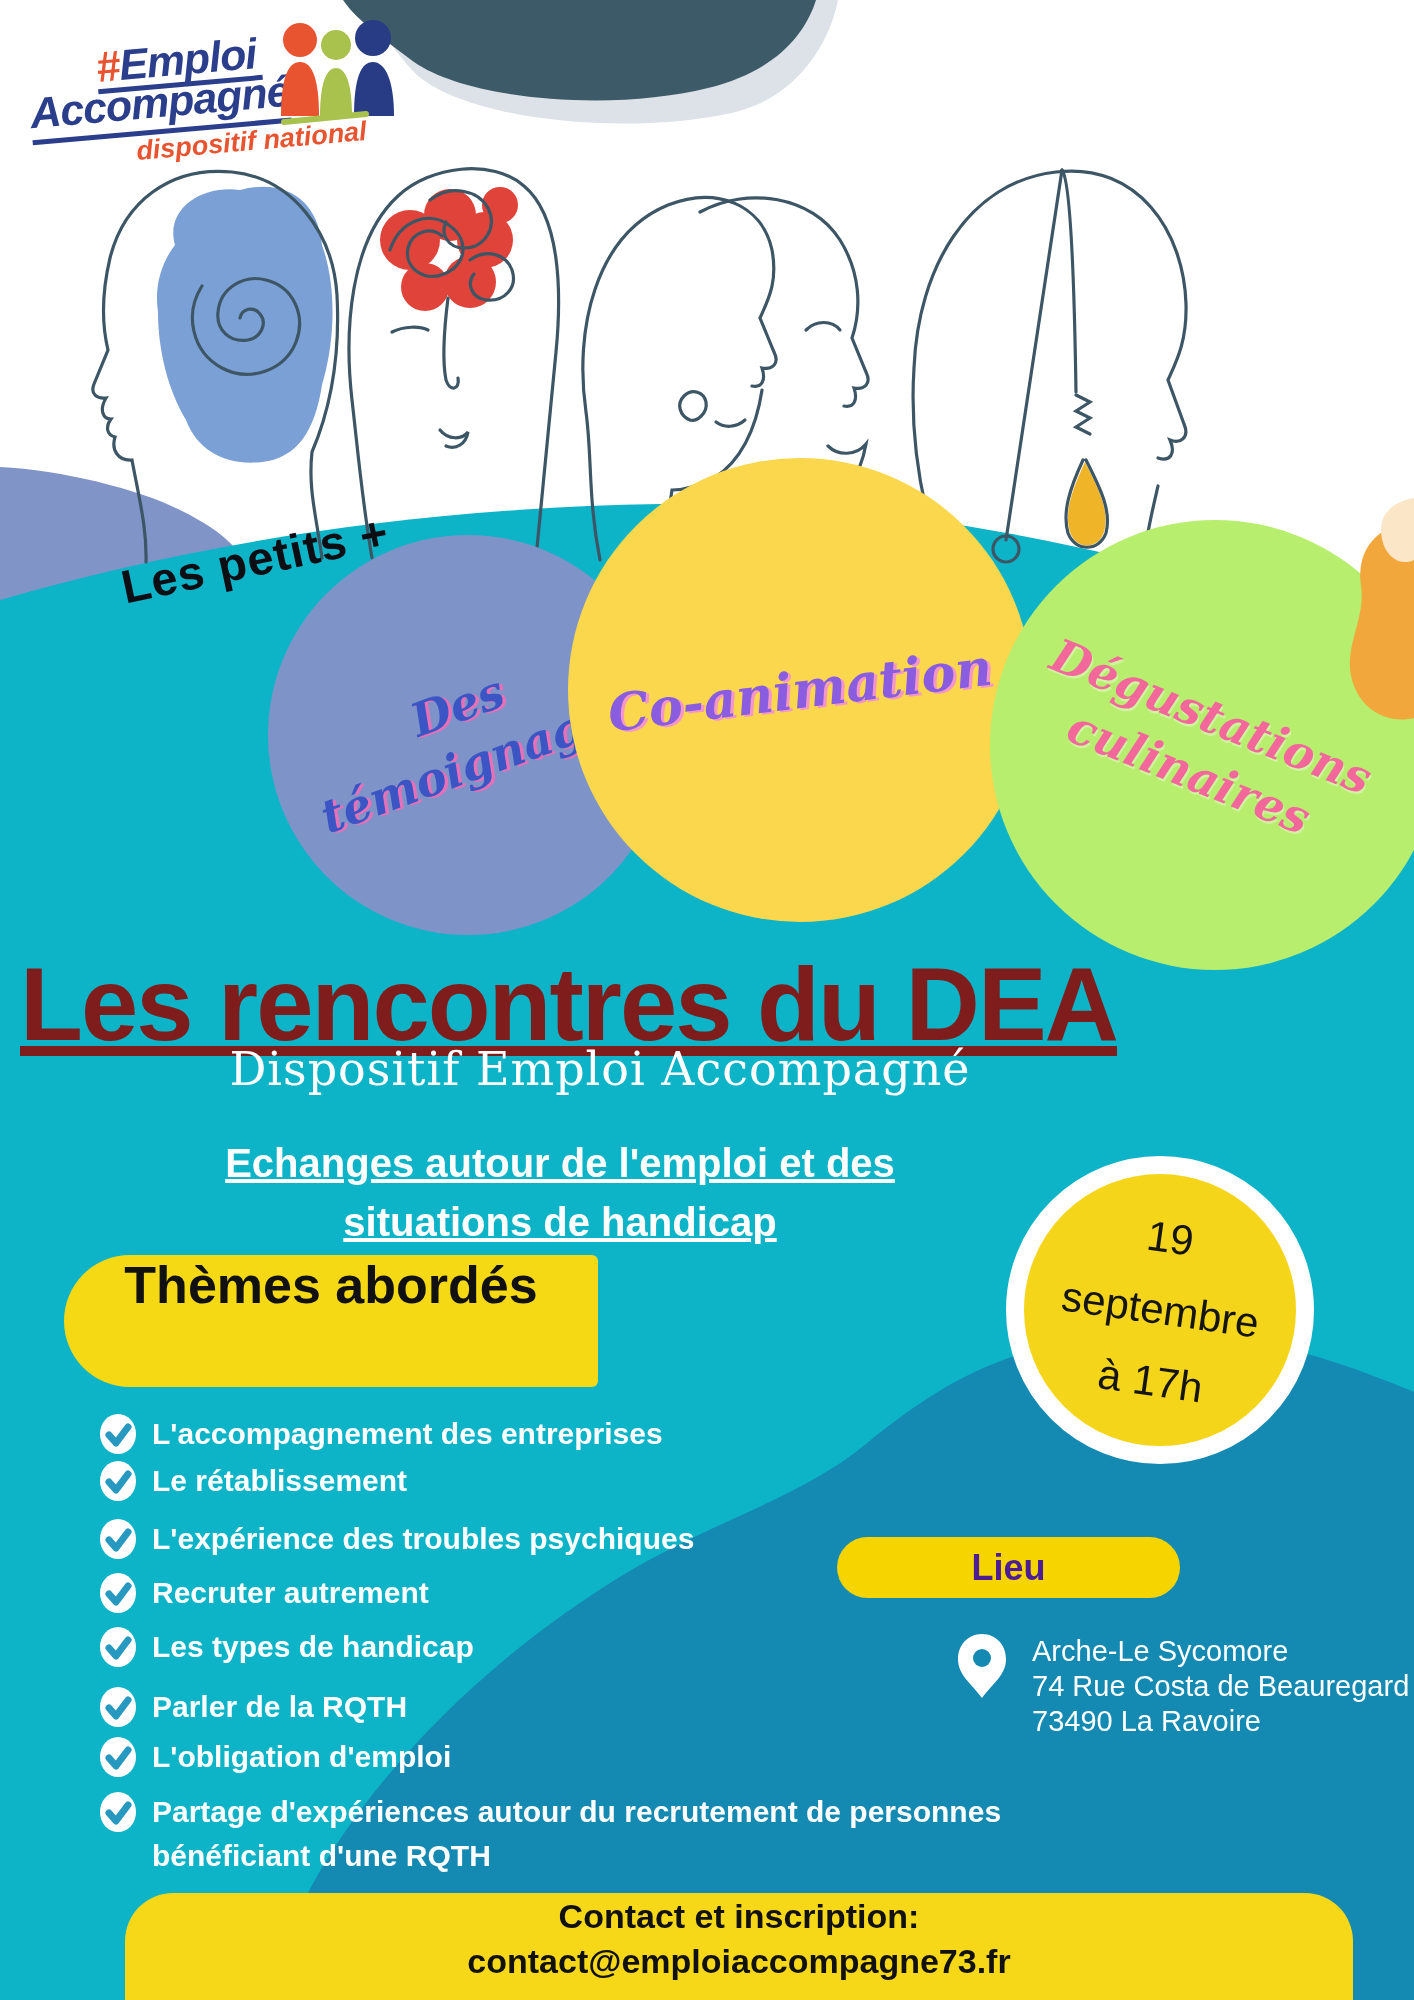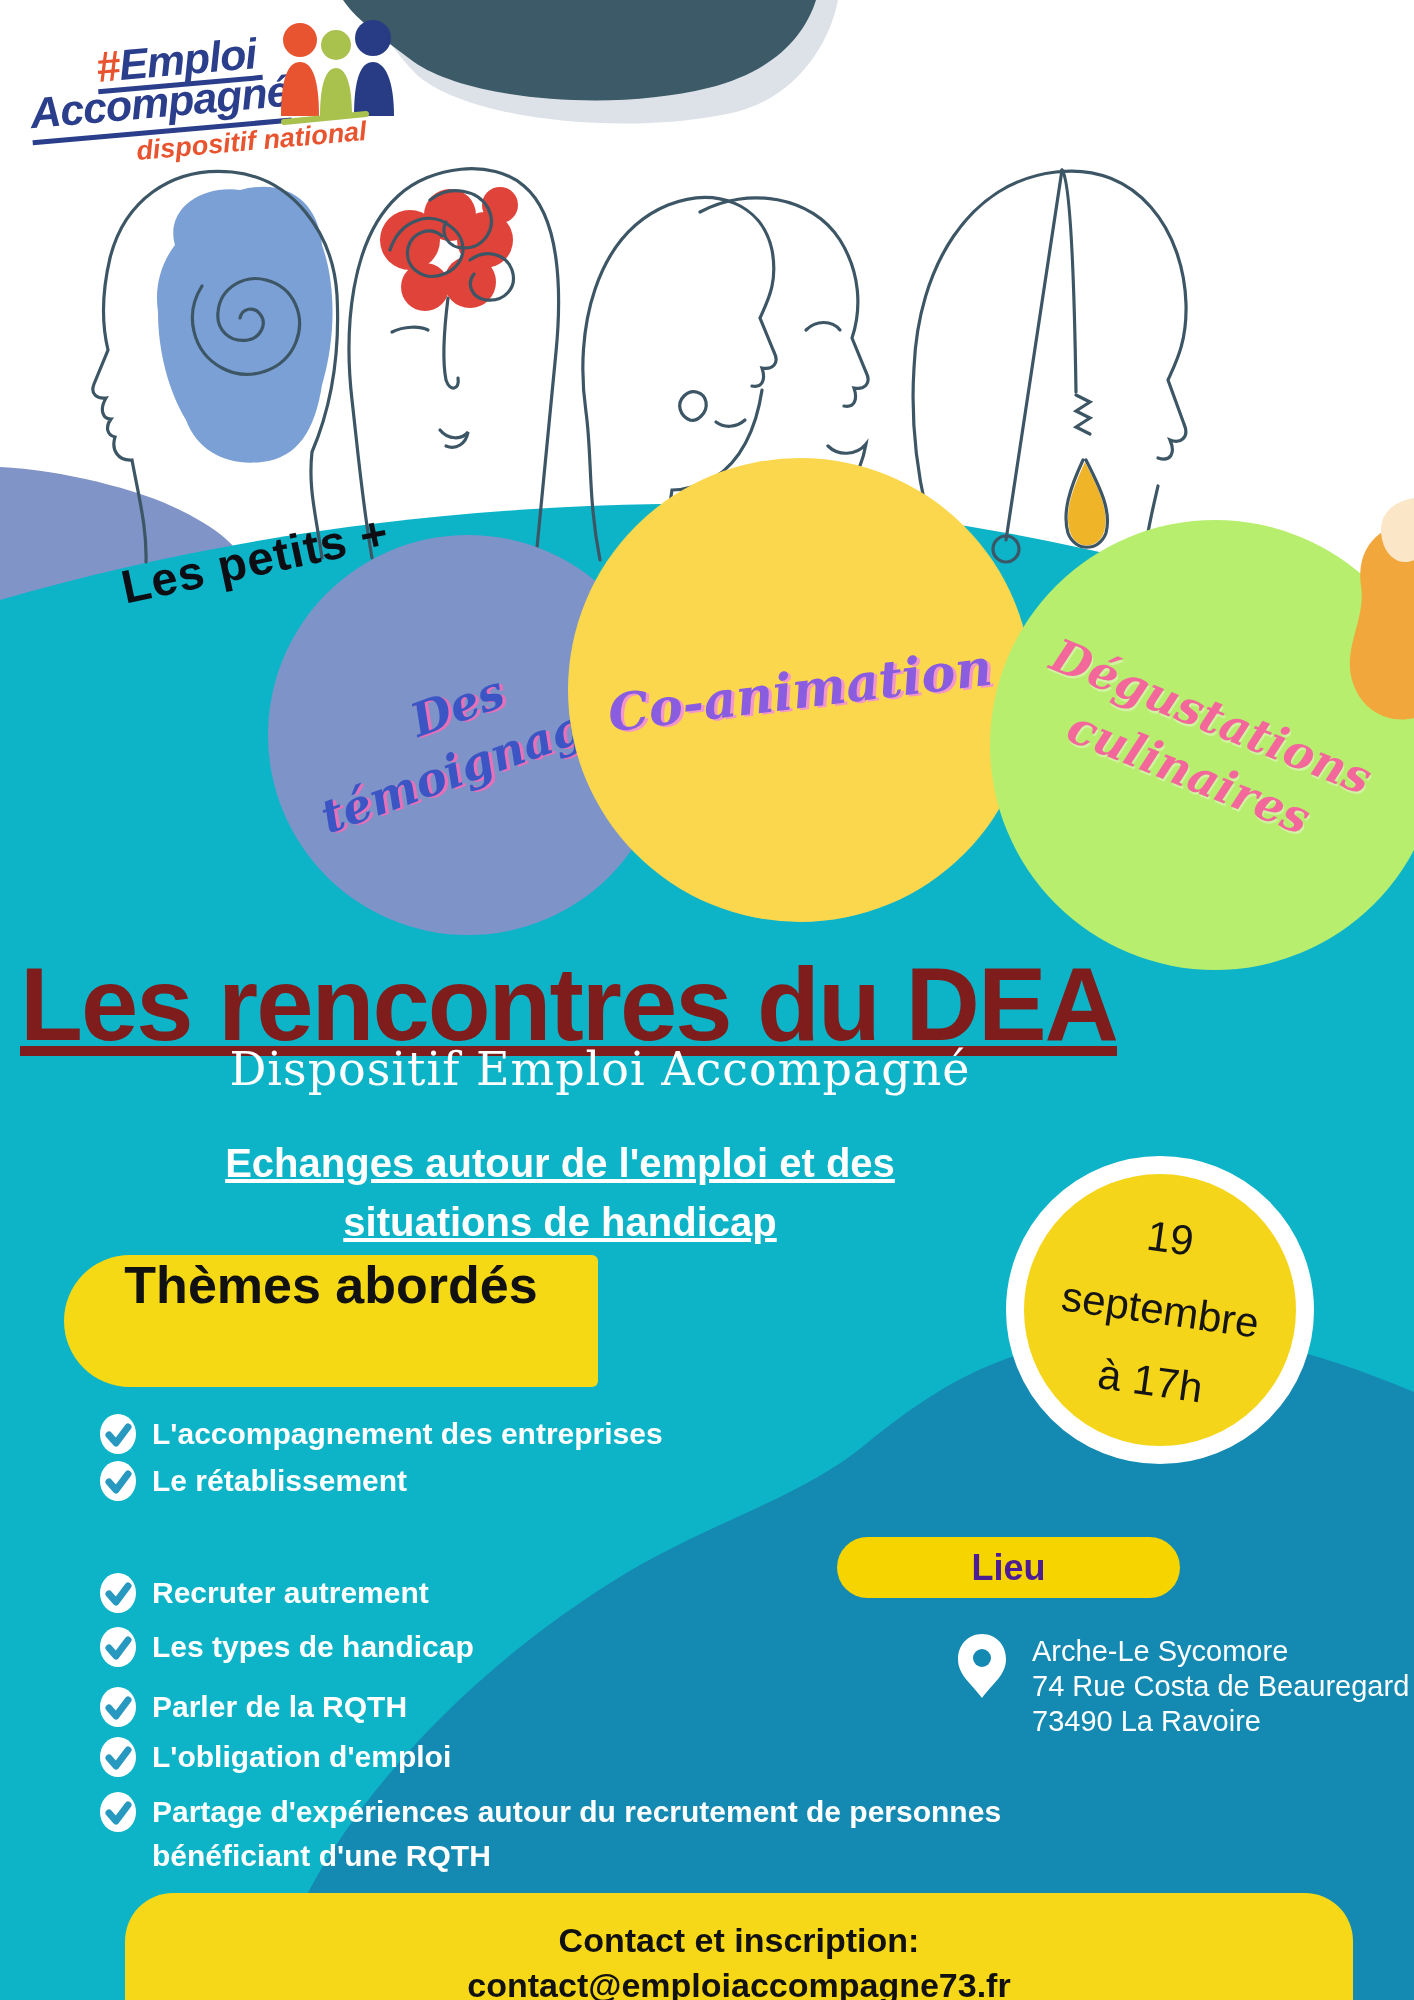--- a/index.html
+++ b/index.html
@@ -62,21 +62,21 @@
   
   .lieu-pill{left:837px;top:1537px;width:343px;height:61px;background:#f5d400;border-radius:31px;
              display:flex;align-items:center;justify-content:center;}
   .lieu-pill span{font:800 36px "Liberation Sans",sans-serif;color:#4c1d95;}
   .pin{left:956px;top:1632px;}
   .address{left:1032px;top:1634px;color:#fff;font:400 29px "Liberation Sans",sans-serif;line-height:35px;}
 
   
   .contact-box{left:125px;top:1893px;width:1228px;height:107px;background:#f6d818;
                border-radius:48px 48px 0 0;display:flex;flex-direction:column;align-items:center;
-               justify-content:flex-start;padding-top:28px;box-sizing:border-box;gap:6px;}
+               justify-content:flex-start;padding-top:4px;box-sizing:border-box;gap:6px;}
   .contact-box div{font:800 34px "Liberation Sans",sans-serif;color:#111;}
 </style>
 </head>
 <body>
 
 <div class="poster">
 
   <svg class="layer" width="1414" height="2000" viewBox="0 0 1414 2000">
     <path d="M370,0 L838,0 C830,42 798,96 736,112 C634,136 474,122 418,76 C394,52 377,26 370,0 Z" fill="#dce2e7"></path>
     <path d="M343,0 L816,0 C804,38 772,72 708,88 C612,112 468,100 414,62 C388,42 358,22 343,0 Z" fill="#3d5a68"></path>
@@ -194,20 +194,27 @@
       </svg>
     <div class="txt">L'accompagnement des entreprises</div>
   </div>
   <div class="abs chk-row" style="top:1459px">
     <svg class="chk-icon" width="36" height="40" viewBox="0 0 36 40">
         <ellipse cx="18" cy="20" rx="18" ry="20" fill="#fff"></ellipse>
         <path d="M9,21 l7,8 l12,-16" fill="none" stroke="#2798bf" stroke-width="7" stroke-linecap="round" stroke-linejoin="round"></path>
       </svg>
     <div class="txt">Le rétablissement</div>
   </div>
+  <div class="abs chk-row" style="top:1517px">
+    <svg class="chk-icon" width="36" height="40" viewBox="0 0 36 40">
+        <ellipse cx="18" cy="20" rx="18" ry="20" fill="#fff"></ellipse>
+        <path d="M9,21 l7,8 l12,-16" fill="none" stroke="#2798bf" stroke-width="7" stroke-linecap="round" stroke-linejoin="round"></path>
+      </svg>
+    <div class="txt">L'expérience des troubles psychiques</div>
+  </div>
   <div class="abs chk-row" style="top:1571px">
     <svg class="chk-icon" width="36" height="40" viewBox="0 0 36 40">
         <ellipse cx="18" cy="20" rx="18" ry="20" fill="#fff"></ellipse>
         <path d="M9,21 l7,8 l12,-16" fill="none" stroke="#2798bf" stroke-width="7" stroke-linecap="round" stroke-linejoin="round"></path>
       </svg>
     <div class="txt">Recruter autrement</div>
   </div>
   <div class="abs chk-row" style="top:1625px">
     <svg class="chk-icon" width="36" height="40" viewBox="0 0 36 40">
         <ellipse cx="18" cy="20" rx="18" ry="20" fill="#fff"></ellipse>

